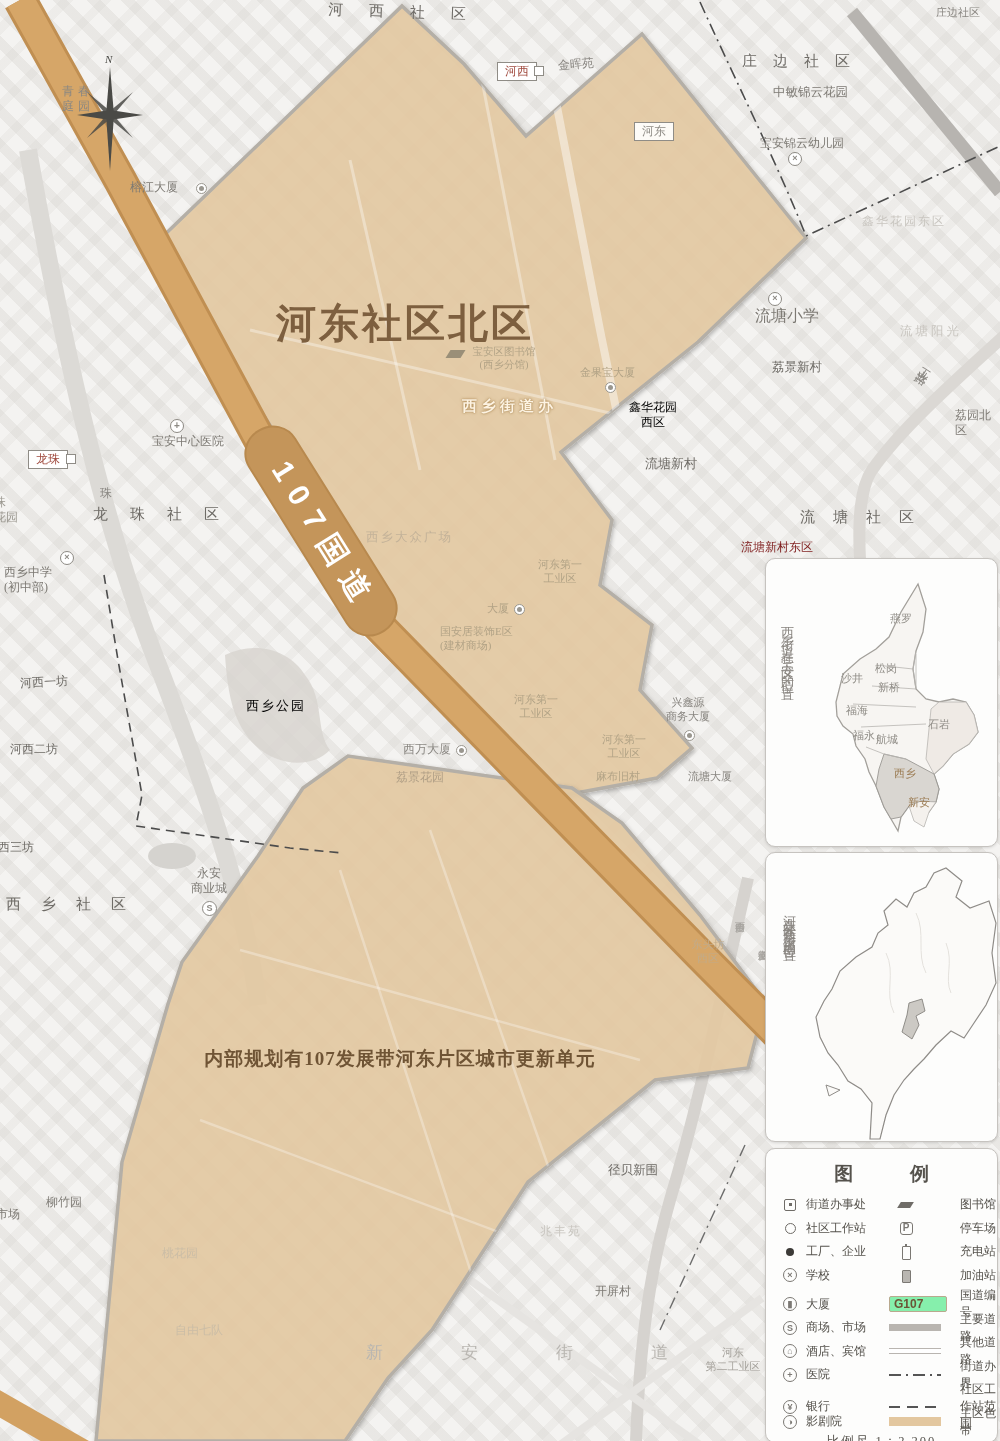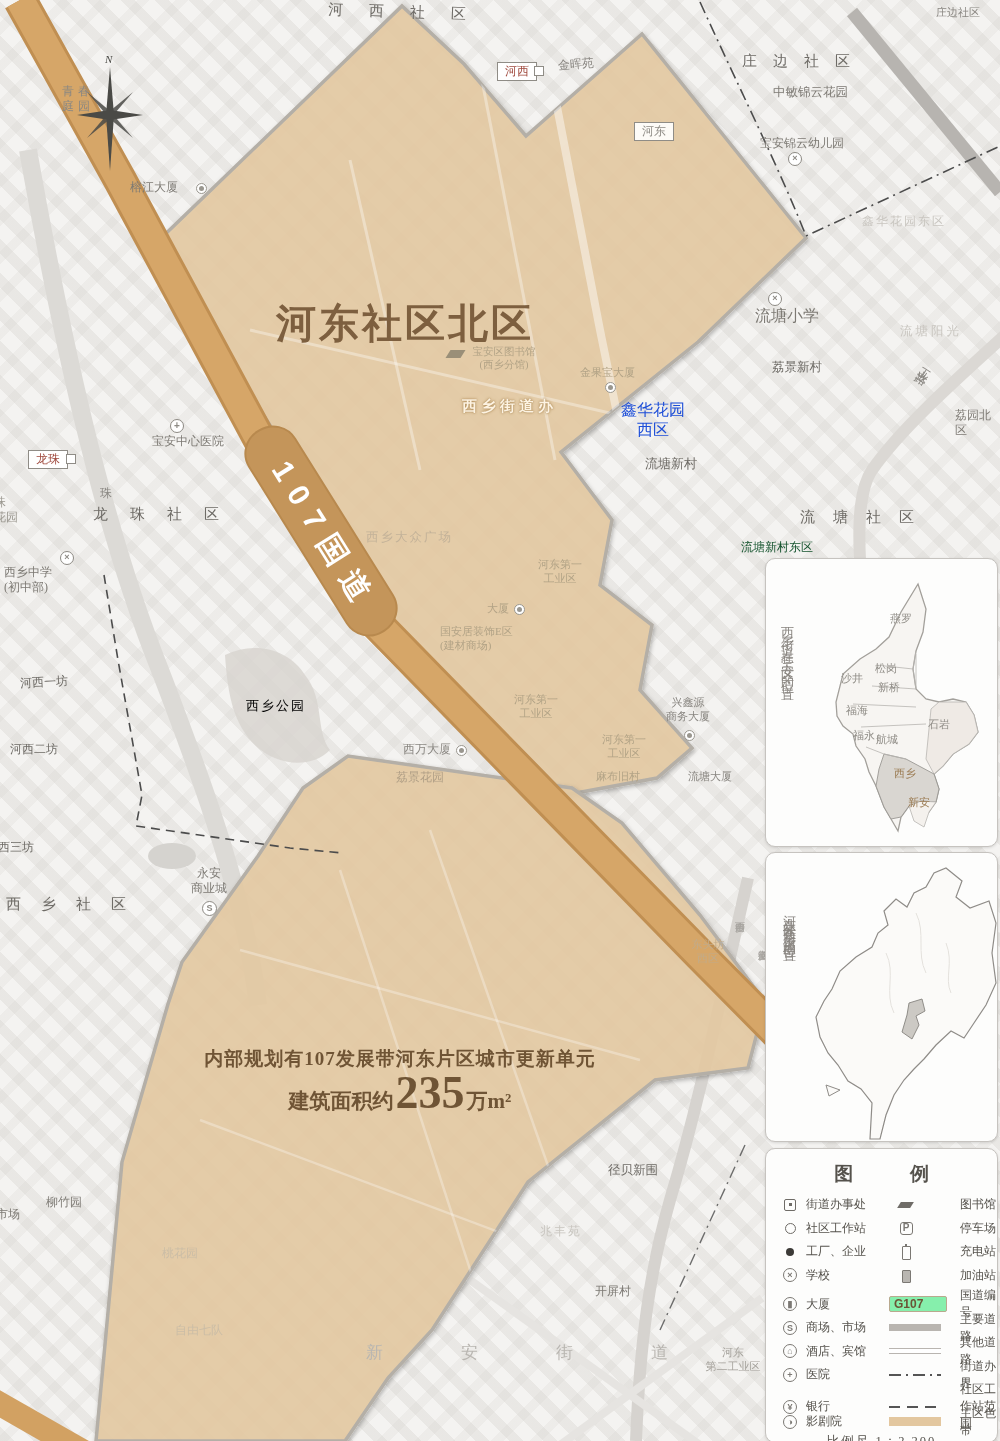--- a/index.html
+++ b/index.html
@@ -151,25 +151,20 @@
       <polygon points="0,62 33,57 66,62 33,67"></polygon>
       <polygon points="10,39 33,58 56,85 33,66" opacity="0.85"></polygon>
       <polygon points="56,39 33,58 10,85 33,66" opacity="0.85"></polygon>
     </g>
   </svg>
 
   <div class="cap107">107国道</div>
 
   <div class="rg-title" style="left:250px;top:296px;width:310px;">河东社区北区</div>
   <div class="rg-sub" style="left:195px;top:1046px;width:410px;">内部规划有107发展带河东片区城市更新单元</div>
-  <div class="rg-area" style="left:195px;top:1070px;width:410px;">
-    <span class="pre">建筑面积约</span>
-    <span class="val">235</span>
-    <span class="suf">万m²</span>
-  </div>
 
   <div class="boxlab" style="left:497px;top:62px;">河西</div>
   <span class="marker-sq" style="left:534px;top:66px;"></span>
   <div class="boxlab" style="left:28px;top:450px;">龙珠</div>
   <span class="marker-sq" style="left:66px;top:454px;"></span>
   <div class="boxlab gray-box" style="left:634px;top:122px;background:#fdfbf7;">河东</div>
 
   <div class="ml" style="left:328px;top:3px;font-size:15px;letter-spacing:26px;transform:rotate(2deg);">河西社区</div>
   <div class="ml" style="left:558px;top:57px;font-size:12px;color:#8a8782;transform:rotate(-5deg);">金晖苑</div>
   <div class="ml" style="left:742px;top:52px;font-size:15px;letter-spacing:16px;">庄边社区</div>
@@ -225,22 +220,22 @@
   <div class="ml tanfaint" style="left:596px;top:770px;font-size:11px;">麻布旧村</div>
   <div class="ml" style="left:688px;top:770px;font-size:11px;color:#8a8782;">流塘大厦</div>
   <div class="ml" style="left:755px;top:306px;font-size:16px;color:#7d7a74;">流塘小学</div>
   <span class="poi-school" style="left:768px;top:292px;">×</span>
   <div class="ml faint" style="left:900px;top:324px;font-size:12.5px;letter-spacing:3px;">流塘阳光</div>
   <div class="ml" style="left:772px;top:360px;font-size:12.5px;">荔景新村</div>
   <div class="ml vert" style="left:922px;top:360px;font-size:12px;color:#8a8782;transform:rotate(32deg);letter-spacing:3px;">工业路</div>
   <div class="ml" style="left:955px;top:408px;font-size:12px;color:#7d7a74;">荔园北区</div>
   <div class="ml" style="left:645px;top:456px;font-size:13px;">流塘新村</div>
   <div class="ml" style="left:800px;top:508px;font-size:15px;letter-spacing:18px;">流塘社区</div>
-  <div class="ml" style="left:741px;top:540px;font-size:12px;color:#14532d;">流塘新村东区</div>
-  <div class="ml c" style="left:620px;top:400px;width:66px;font-size:16px;color:#1d4ed8;">鑫华花园
+  <div class="ml" style="left:741px;top:540px;font-size:12px;color:#7f1d1d;">流塘新村东区</div>
+  <div class="ml c" style="left:620px;top:400px;width:66px;font-size:12px;color:#000000;">鑫华花园
 西区</div>
   <div class="ml" style="left:46px;top:1195px;font-size:12px;color:#7d7a74;">柳竹园</div>
   <div class="ml" style="left:-4px;top:1207px;font-size:12px;color:#7d7a74;">市场</div>
   <div class="ml" style="left:608px;top:1163px;font-size:12.5px;">径贝新围</div>
   <div class="ml faint" style="left:540px;top:1224px;font-size:12px;letter-spacing:2px;">兆丰苑</div>
   <div class="ml" style="left:595px;top:1284px;font-size:12px;color:#7d7a74;">开屏村</div>
   <div class="ml" style="left:366px;top:1342px;font-size:17px;letter-spacing:78px;color:#b9b6b1;white-space:nowrap;">新安街道</div>
   <div class="ml c" style="left:700px;top:1346px;width:66px;font-size:11px;color:#a5a29c;">河东
 第二工业区</div>
   <div class="ml" style="left:162px;top:1246px;font-size:12px;color:#cbbda6;">桃花园</div>

